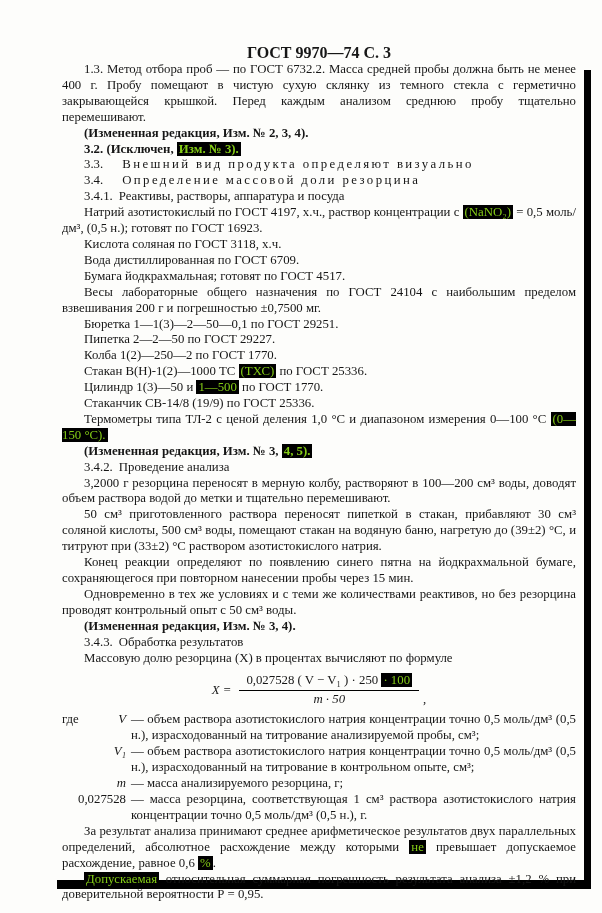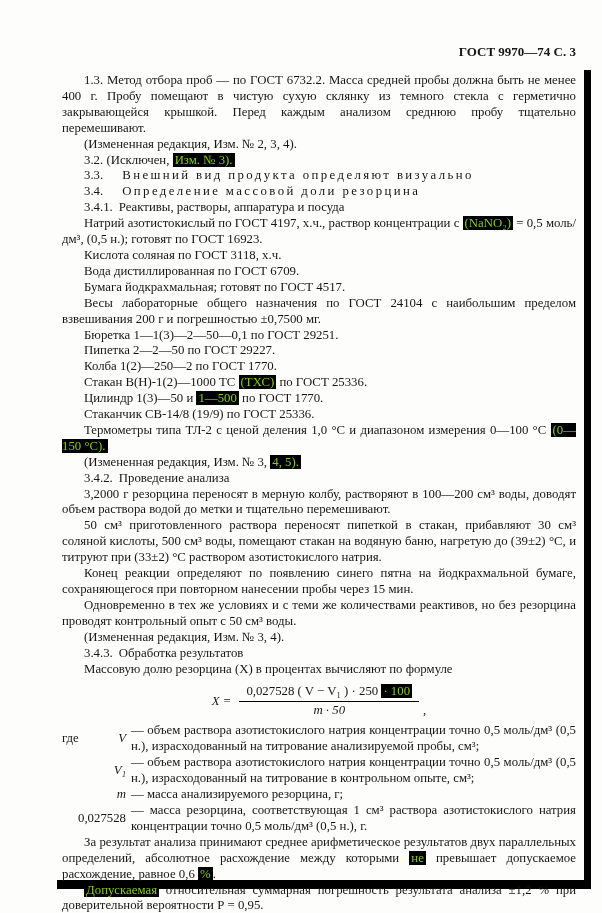--- a/index.html
+++ b/index.html
@@ -8,43 +8,43 @@
     width:602px;height:913px;
     background:#fdfdfb;
     overflow:hidden;
     font-family:"Liberation Serif","DejaVu Serif",serif;
     color:#161616;
   }
   .content{
     position:absolute;left:62px;top:44px;width:514px;
   }
   .header{
-    text-align:right;font-weight:bold;font-size:13px;margin-bottom:13px;
+    text-align:center;font-weight:bold;font-size:16px;
   }
   p{margin:0;font-size:12.8px;line-height:15.9px;text-align:justify;}
   .ind{text-indent:22px;}
-  .b{font-weight:normal;}
+  .b{font-weight:bold;}
   .num{white-space:pre;}
   .sp{letter-spacing:2.4px;margin-left:19px;}
   .itx{margin-left:6px;}
   .inv{background:#000;color:#84cc16;padding:0 2px;}
   
   .formula-row{
     display:flex;justify-content:center;align-items:center;
     font-size:12.8px;line-height:15.5px;margin:7px 0 5px;
   }
   .f-lhs{font-style:italic;margin-right:8px;}
   .frac{display:inline-flex;flex-direction:column;align-items:center;}
   .f-num{border-bottom:1px solid #000;padding:0 7px 1px;}
   .f-den{padding-top:1px;font-style:italic;text-align:center;}
   .f-tail{align-self:flex-end;margin-left:4px;}
   
   .where{font-size:12.8px;line-height:15.9px;}
   .wrow{display:flex;}
-  .whead{flex:0 0 64px;display:flex;justify-content:space-between;padding-right:5px;align-items:center;}
+  .whead{flex:0 0 64px;display:flex;justify-content:space-between;padding-right:5px;}
   .wterm{font-style:italic;}
   .wterm.roman{font-style:normal;}
   .wdesc{flex:1;text-align:justify;}
   
   .scan-bar-right{position:absolute;top:70px;right:11px;width:7px;height:819px;background:#000;}
   .scan-bar-bottom{position:absolute;left:57px;right:11px;bottom:24px;height:9px;background:#000;}
 </style>
 </head>
 <body>
 

